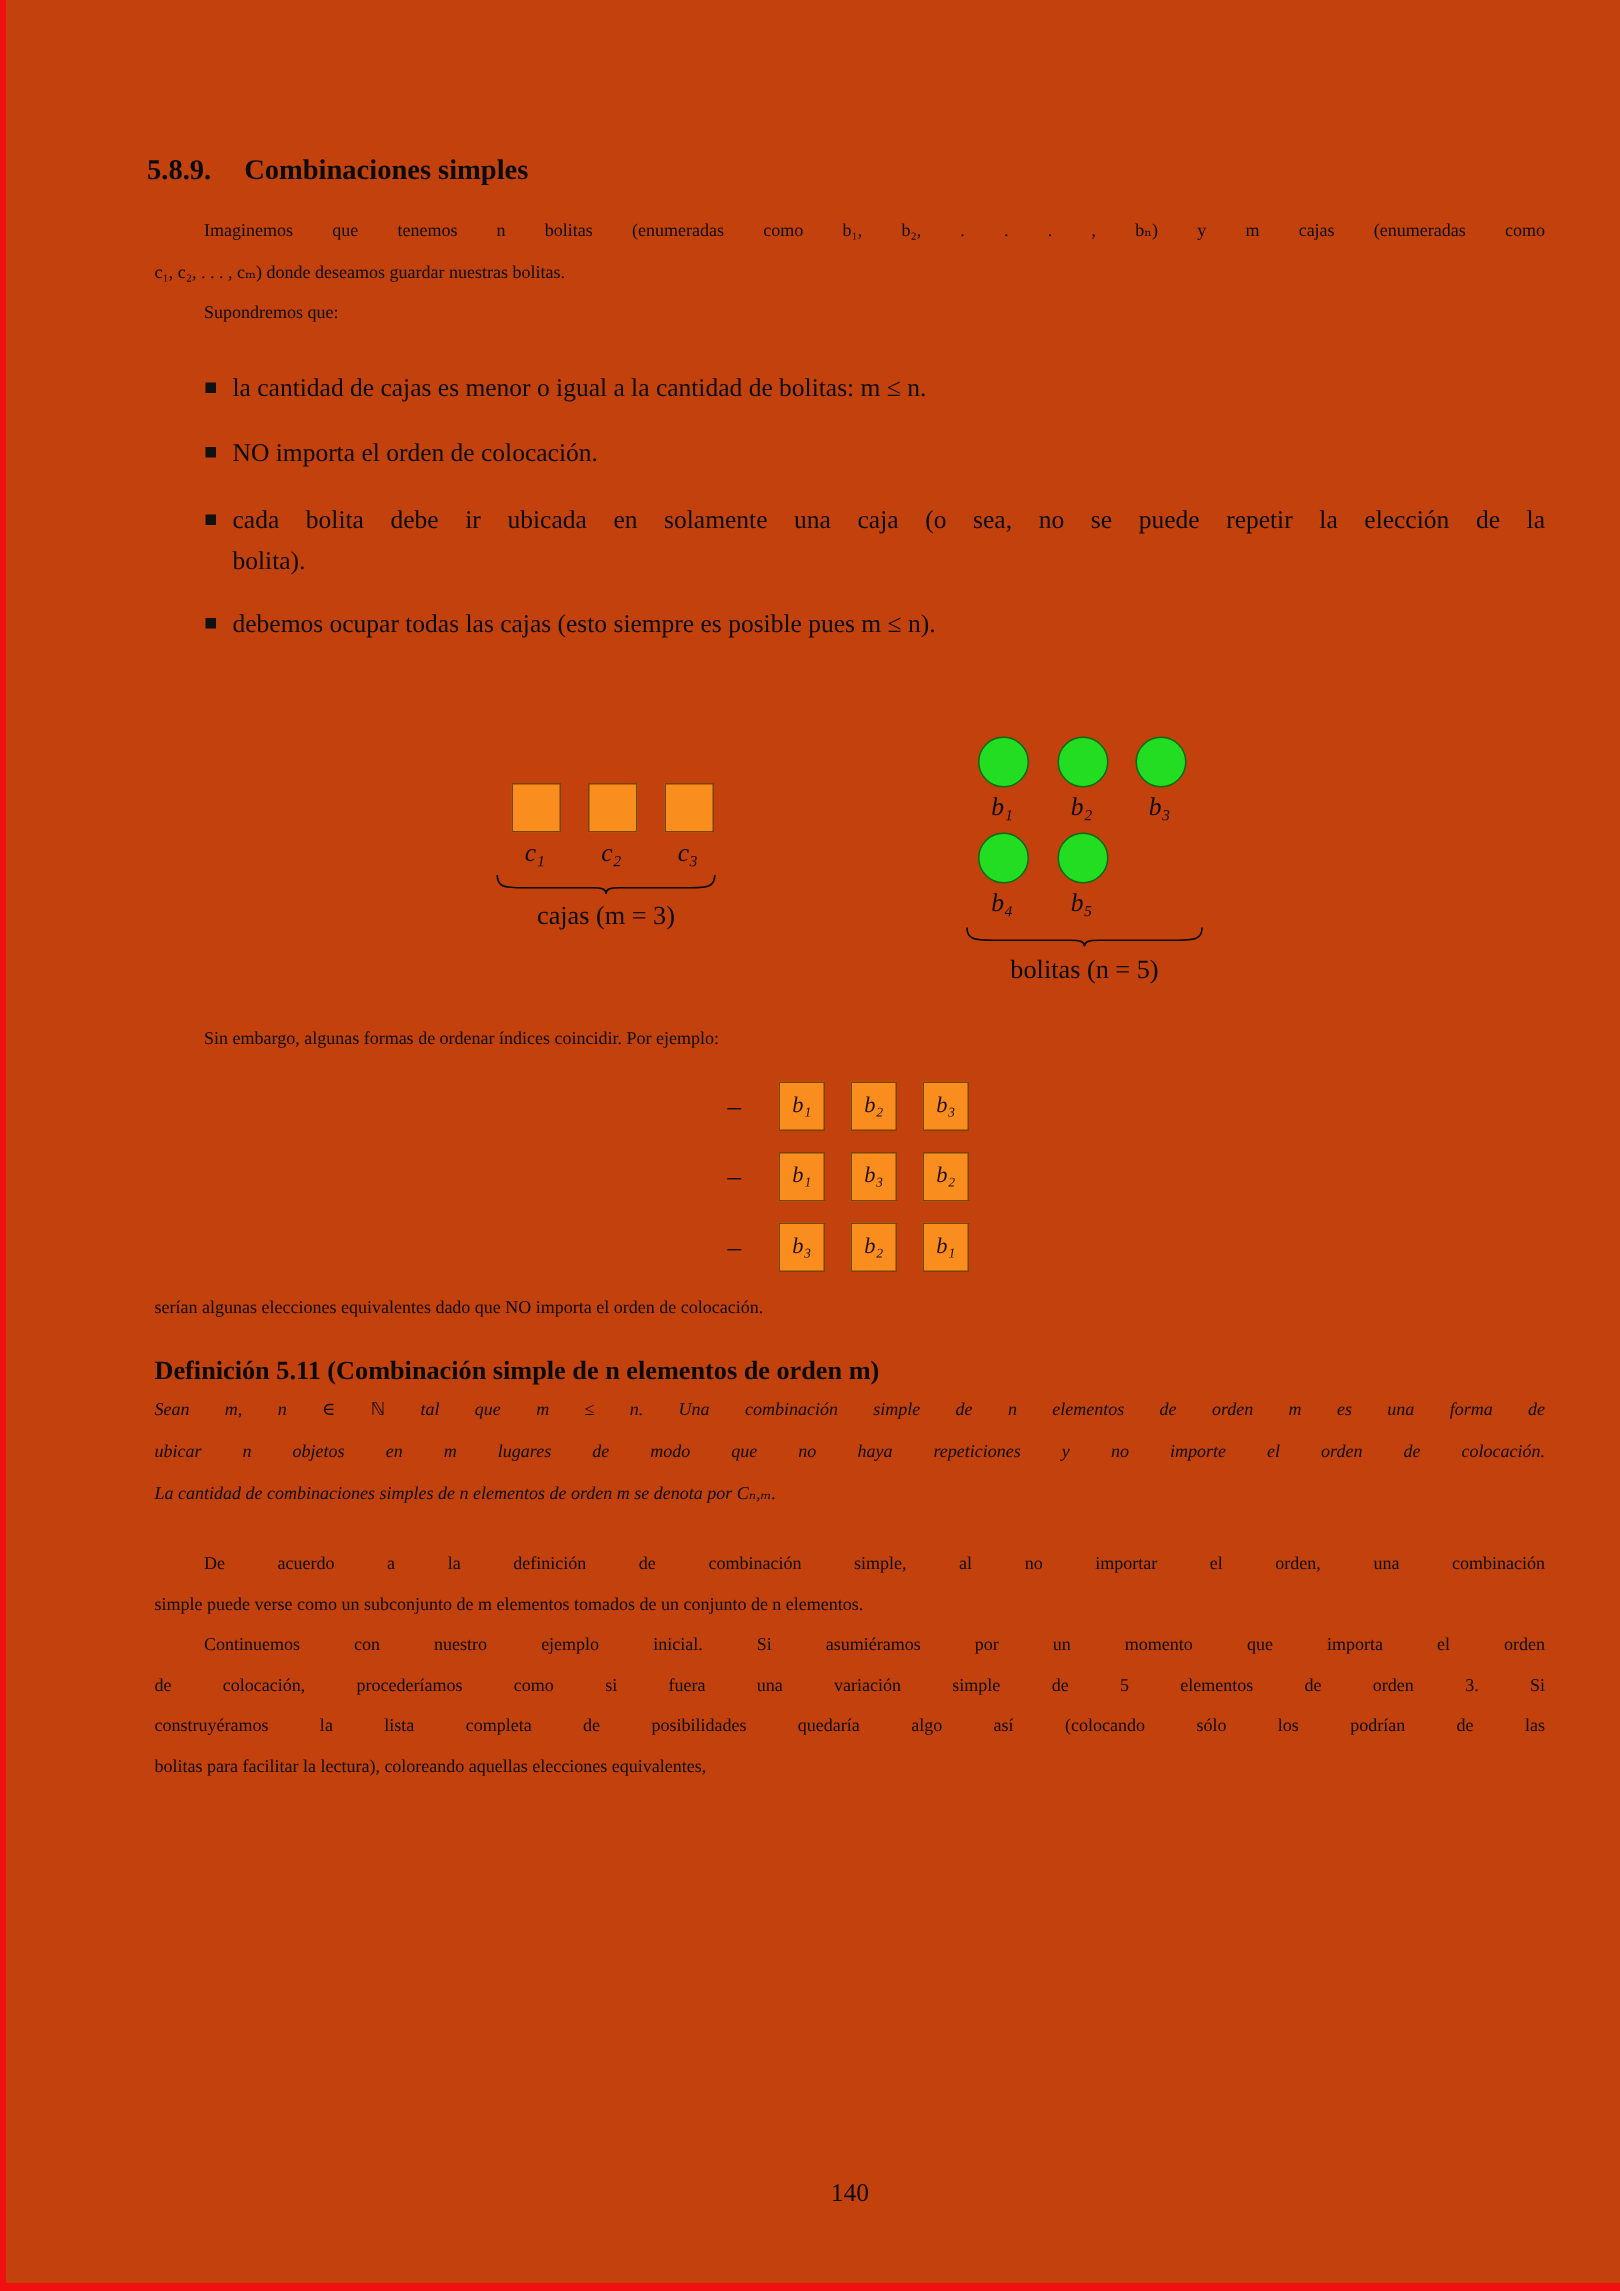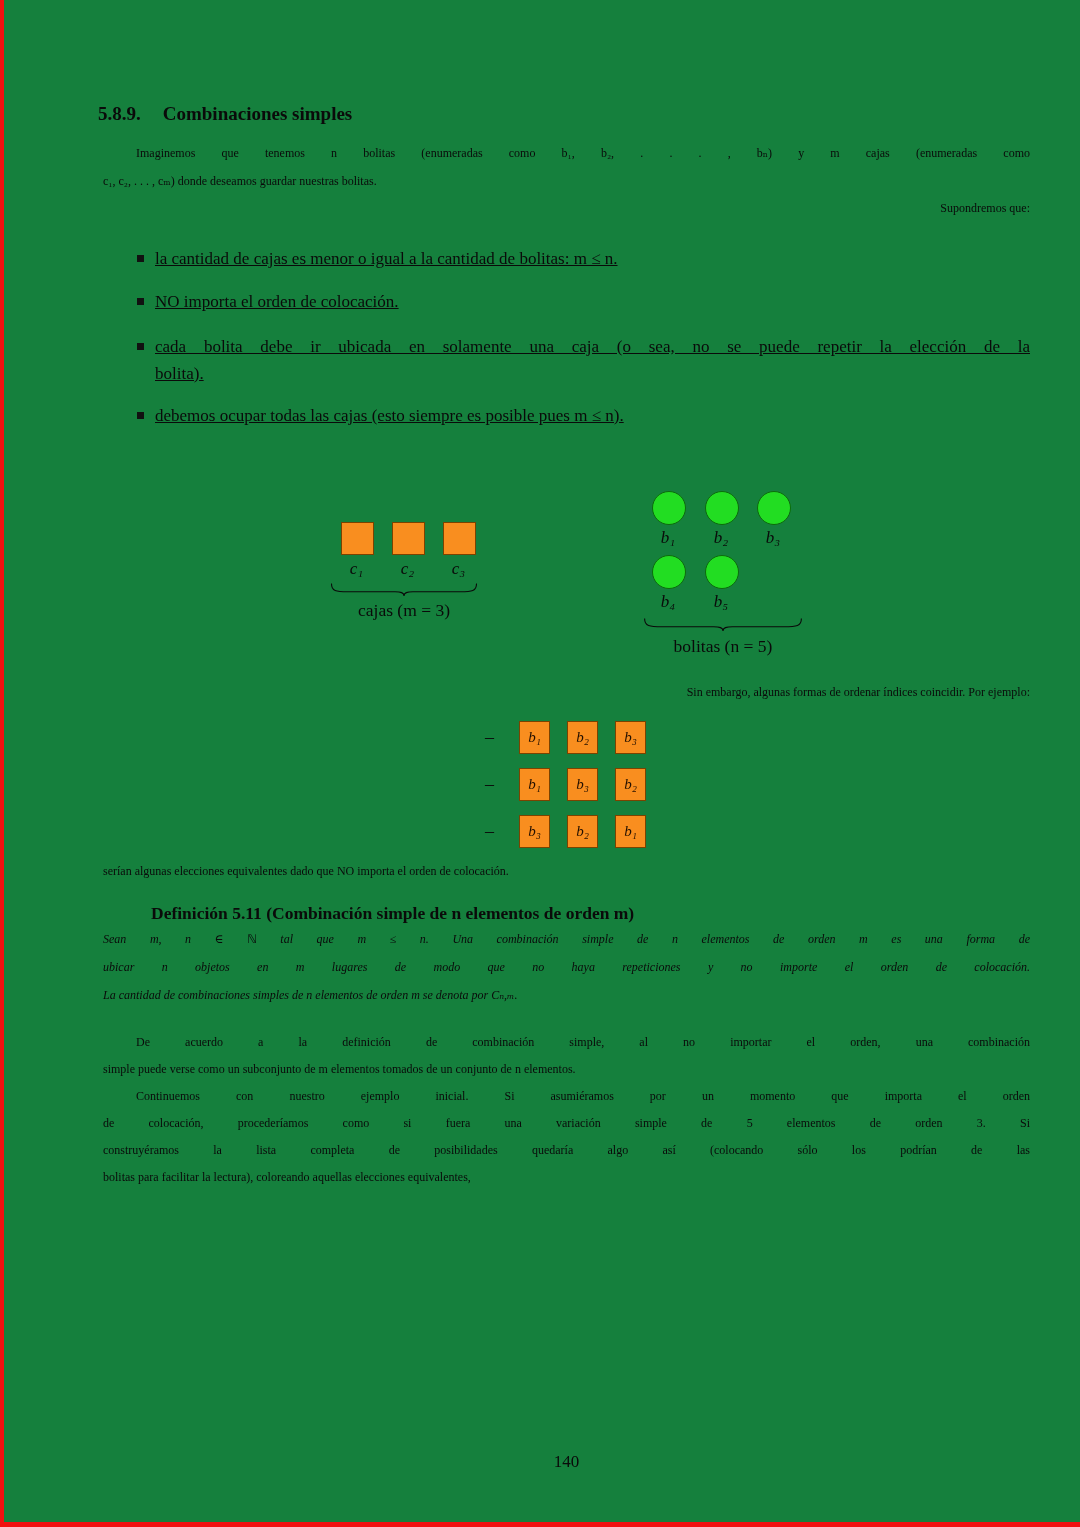--- a/index.html
+++ b/index.html
@@ -1,33 +1,33 @@
 <!DOCTYPE html>
 <html><head>
 <meta charset="utf-8">
 <style>
   html,body{margin:0;padding:0;background:#ffffff;}
-  .page{position:relative;width:1080px;height:1527px;background:#15803d;overflow:hidden;
+  .page{position:relative;width:1080px;height:1527px;background:#c2410c;overflow:hidden;
         font-family:"Liberation Serif","DejaVu Serif","DejaVu Sans",serif;color:#0a0a0a;}
   .redline-left{position:absolute;left:0;top:0;width:4px;height:1527px;background:#f01010;}
   .redline-bottom{position:absolute;left:0;top:1522px;width:1080px;height:5px;background:#f01010;}
 
   .line{position:absolute;left:103px;width:927px;font-size:12px;line-height:1.3;white-space:normal;}
   .full{text-align:justify;text-align-last:justify;}
   .end{text-align:left;}
-  .ind{text-indent:33px;text-align:right;}
+  .ind{text-indent:33px;}
   .it{font-style:italic;}
 
   .heading{position:absolute;left:98px;top:103px;font-weight:bold;font-size:19px;}
   .heading .num{margin-right:22px;}
 
   .bullet-marker{position:absolute;left:137px;width:7px;height:7px;background:#111;}
-  .bline{position:absolute;left:155px;width:875px;font-size:17px;line-height:1.3;text-decoration:underline;}
+  .bline{position:absolute;left:155px;width:875px;font-size:17px;line-height:1.3;}
 
-  .def-title{position:absolute;left:103px;top:903px;width:927px;font-weight:bold;font-size:17.5px;margin-left:48px;}
+  .def-title{position:absolute;left:103px;top:903px;width:927px;font-weight:bold;font-size:17.5px;}
 
   
   .caja{position:absolute;width:31px;height:31px;background:#f98e1f;border:1px solid #7a4300;}
   .caja-label{position:absolute;width:33px;text-align:center;font-style:italic;font-size:17px;}
   .brace-label{position:absolute;text-align:center;font-size:17.5px;}
 
   
   .bolita{position:absolute;width:32px;height:32px;border-radius:50%;background:#22dd22;border:1px solid #0c6b0c;}
   .bolita-label{position:absolute;width:34px;text-align:center;font-style:italic;font-size:17px;}
 

